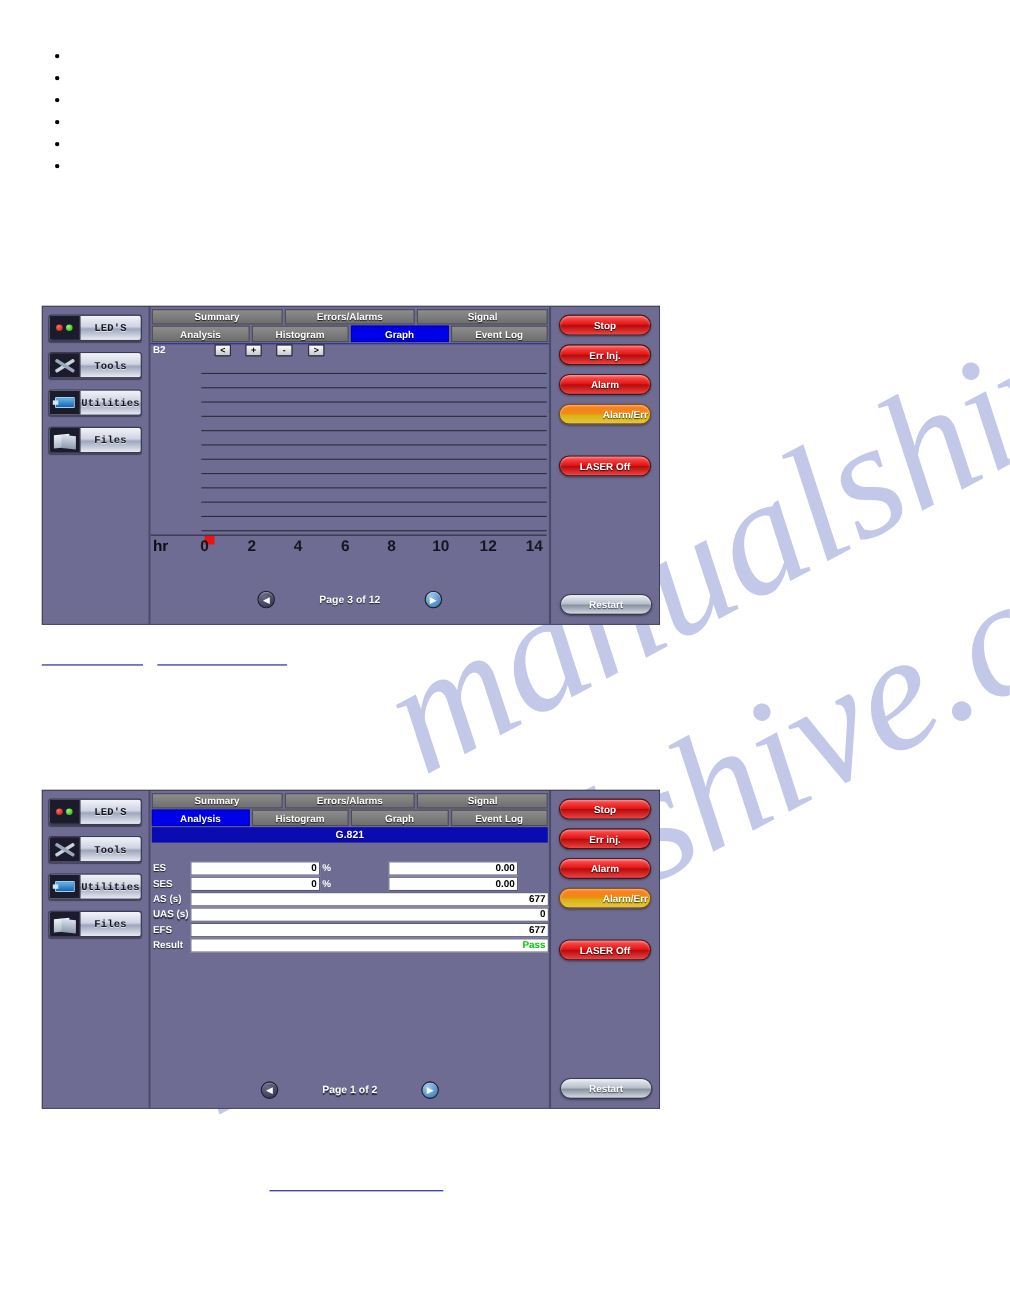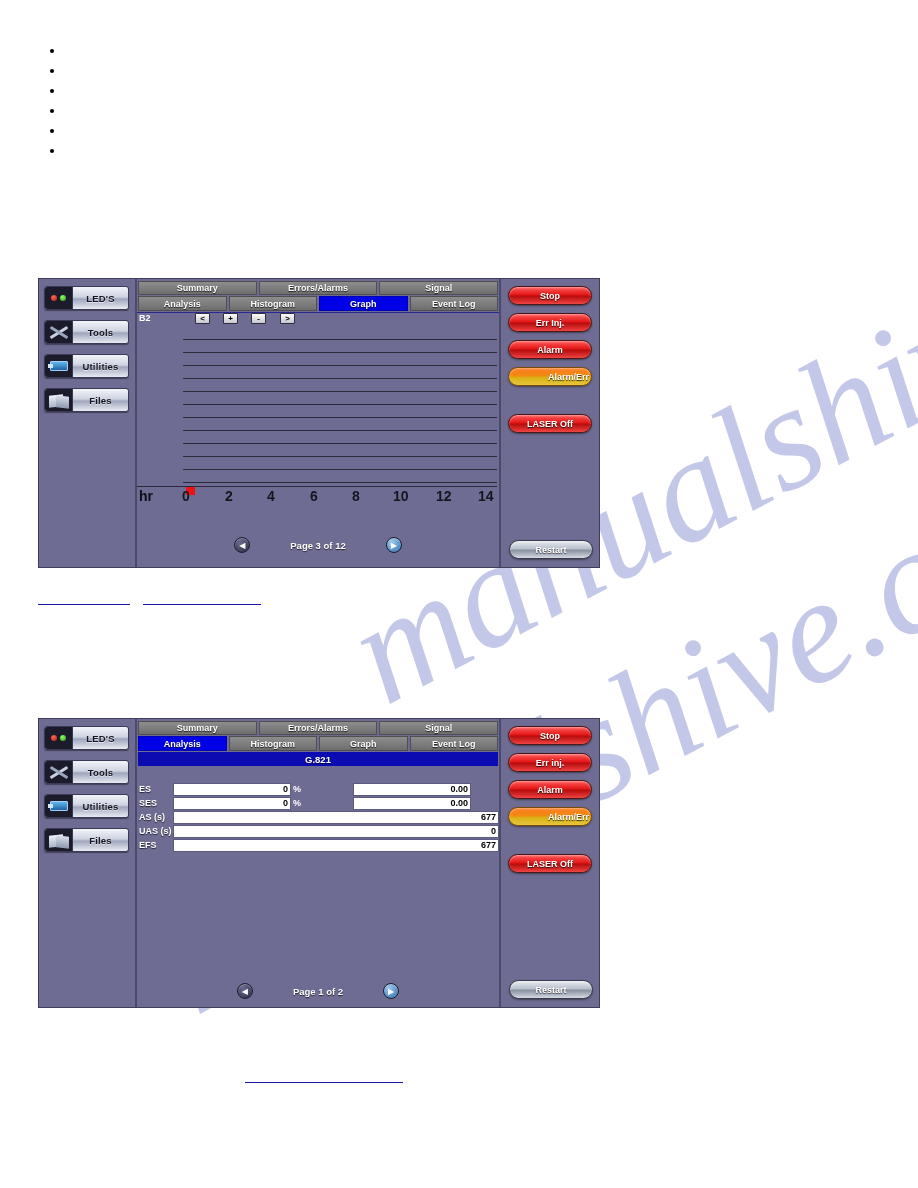--- a/index.html
+++ b/index.html
@@ -47,20 +47,21 @@
   .screen.s1 { left: 38px; top: 278px; }
   .screen.s2 { left: 38px; top: 718px; }
 
   
   .sidebar {
     width: 98px; flex: 0 0 98px;
     background: #6e6c92;
     border-right: 2px solid #4b4a6b;
     padding-top: 7px;
     position: relative;
+    font-family: Liberation Mono, monospace;
   }
   .side-btn {
     position: relative;
     display: flex; align-items: center;
     height: 24px;
     margin: 0 6px 10px 5px;
     border-radius: 3px;
     background: linear-gradient(180deg,#f2f4f8 0%, #cfd4e2 45%, #9fa6bd 55%, #e8ebf2 100%);
     border: 1px solid #3b3a54;
     box-shadow: 0 1px 1px rgba(0,0,0,.4);
@@ -400,20 +401,24 @@
           <div class="an-field f-wide">677</div>
         </div>
         <div class="an-row">
           <div class="an-lbl">UAS (s)</div>
           <div class="an-field f-wide">0</div>
         </div>
         <div class="an-row">
           <div class="an-lbl">EFS</div>
           <div class="an-field f-wide">677</div>
         </div>
+        <div class="an-row">
+          <div class="an-lbl">Result</div>
+          <div class="an-field f-wide pass">Pass</div>
+        </div>
       </div>
 
       <div class="pager">
         <div class="pbtn prev">◀</div>
         <div class="ptxt">Page 1 of 2</div>
         <div class="pbtn next">▶</div>
       </div>
     </div>
 
     <div class="rightbar">

